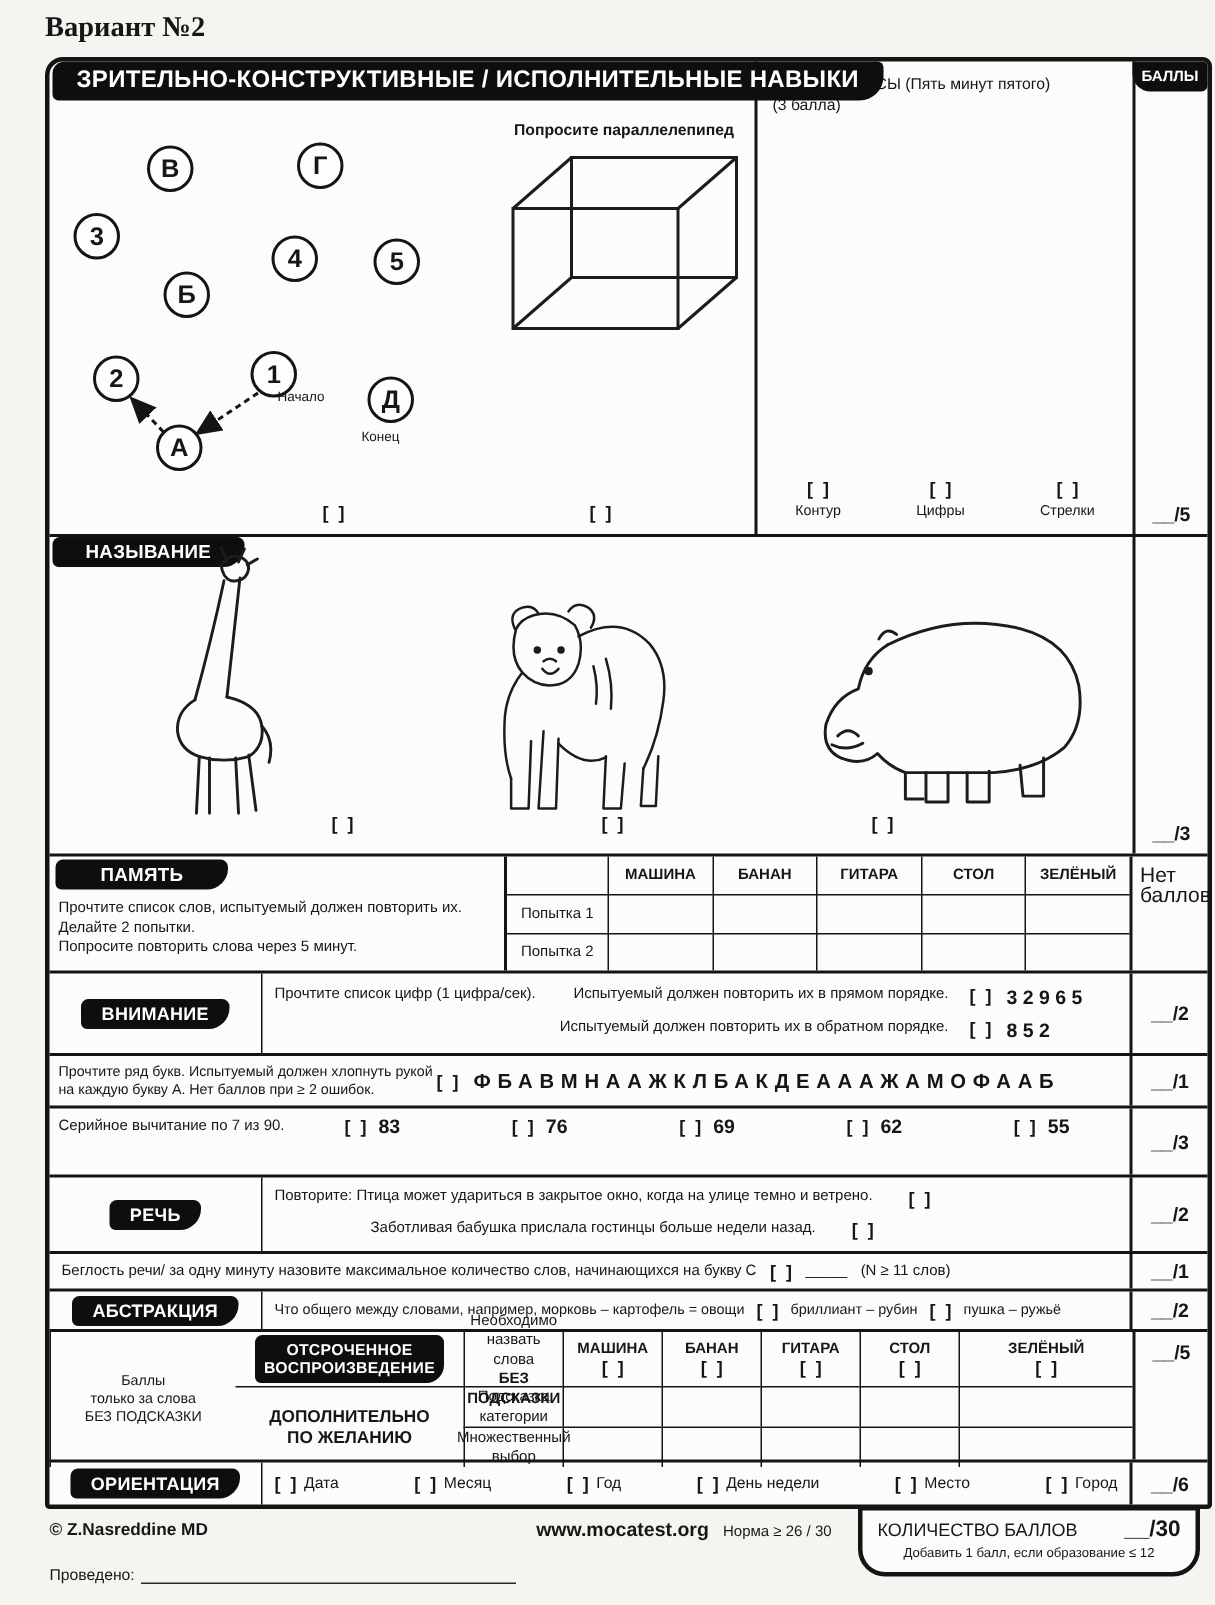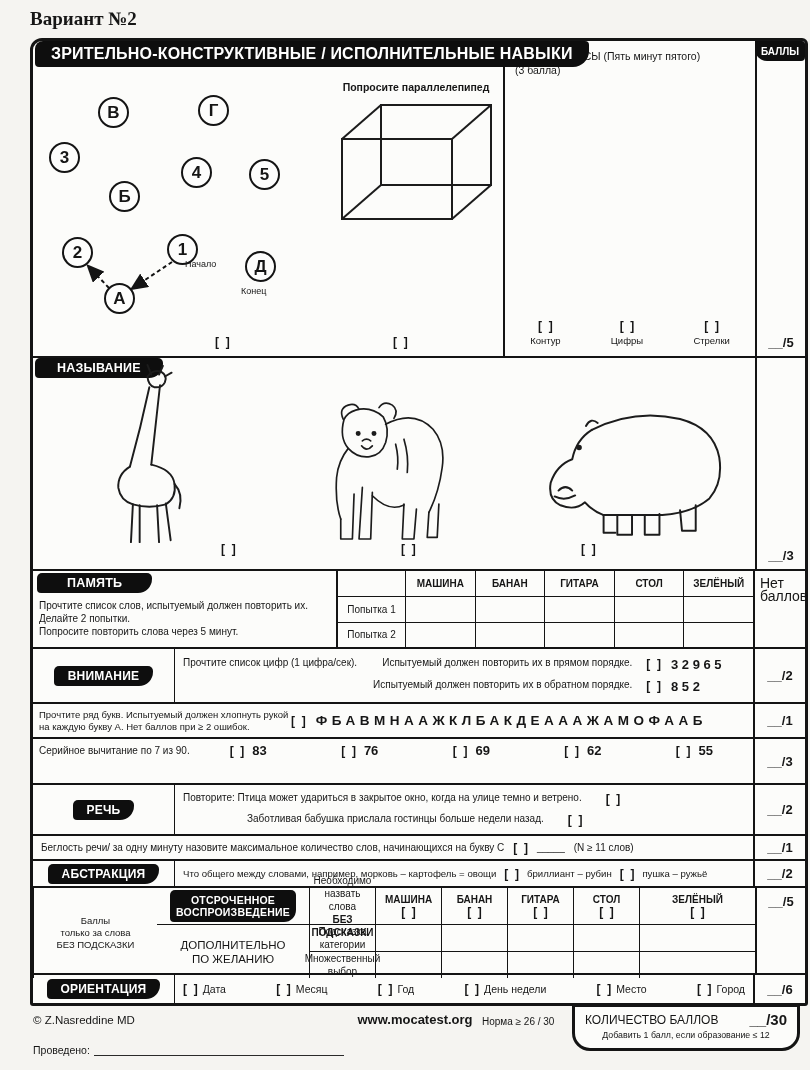--- a/index.html
+++ b/index.html
@@ -76,28 +76,28 @@
   
   .s10{height:85px}
   .dr{display:grid;grid-template-columns:124px 152px repeat(5,66px) 1fr;grid-template-rows:36px 1fr 1fr;height:100%}
   .dr>div{border-left:1.5px solid #141414;border-top:1.5px solid #141414;box-sizing:border-box;display:flex;align-items:center;justify-content:center;text-align:center}
   .dr>div.nl{border-left:none}
   .dr>div.nt{border-top:none}
   .drtab{flex-direction:column;padding:2px}
   .drtab .tab{font-size:10.5px;line-height:12px;padding:4px 6px;border-radius:5px 5px 12px 4px;}
   .dlabel{flex-direction:column;font-size:10px;line-height:13px}
   .wordcell{flex-direction:column;font-size:10px;font-weight:700;gap:0}
-  .optcell{font-weight:400;font-size:11.5px;line-height:14px;flex-direction:column}
+  .optcell{font-weight:700;font-size:11.5px;line-height:14px;flex-direction:column}
   .notecell{font-size:9.5px;line-height:12px;align-items:flex-start;justify-content:flex-start;padding:5px 6px;text-align:left}
   
   .s11{height:28px}
   .orirow{position:absolute;left:150px;right:8px;top:0;bottom:0;display:flex;align-items:center;justify-content:space-between;font-size:10.5px}
   .oriitem{display:flex;align-items:center;gap:5px}
   
-  .foot-copy{position:absolute;left:33px;top:1014px;font-weight:400;font-size:11.5px}
+  .foot-copy{position:absolute;left:33px;top:1014px;font-weight:700;font-size:11.5px}
   .foot-web{position:absolute;left:290px;top:1012px;width:250px;text-align:center;font-weight:700;font-size:13px}
   .foot-norm{position:absolute;left:482px;top:1016px;font-size:10px}
   .totalbox{position:absolute;left:572px;top:1004px;width:228px;height:47px;background:#fcfcfa;border:3px solid #141414;border-radius:2px 2px 18px 18px;box-sizing:border-box}
   .totalrow{display:flex;align-items:center;padding:4px 10px 0 10px}
   .totallabel{font-size:12px}
   .totalscore{margin-left:auto;font-weight:700;font-size:15px}
   .totalnote{text-align:center;font-size:8.8px;margin-top:2px}
   .conducted{position:absolute;left:33px;top:1044px;font-size:10.5px;display:flex;align-items:flex-end}
   .blankline{display:inline-block;width:250px;border-bottom:1.5px solid #2a2a2a;height:11px;margin-left:4px}
 </style>

